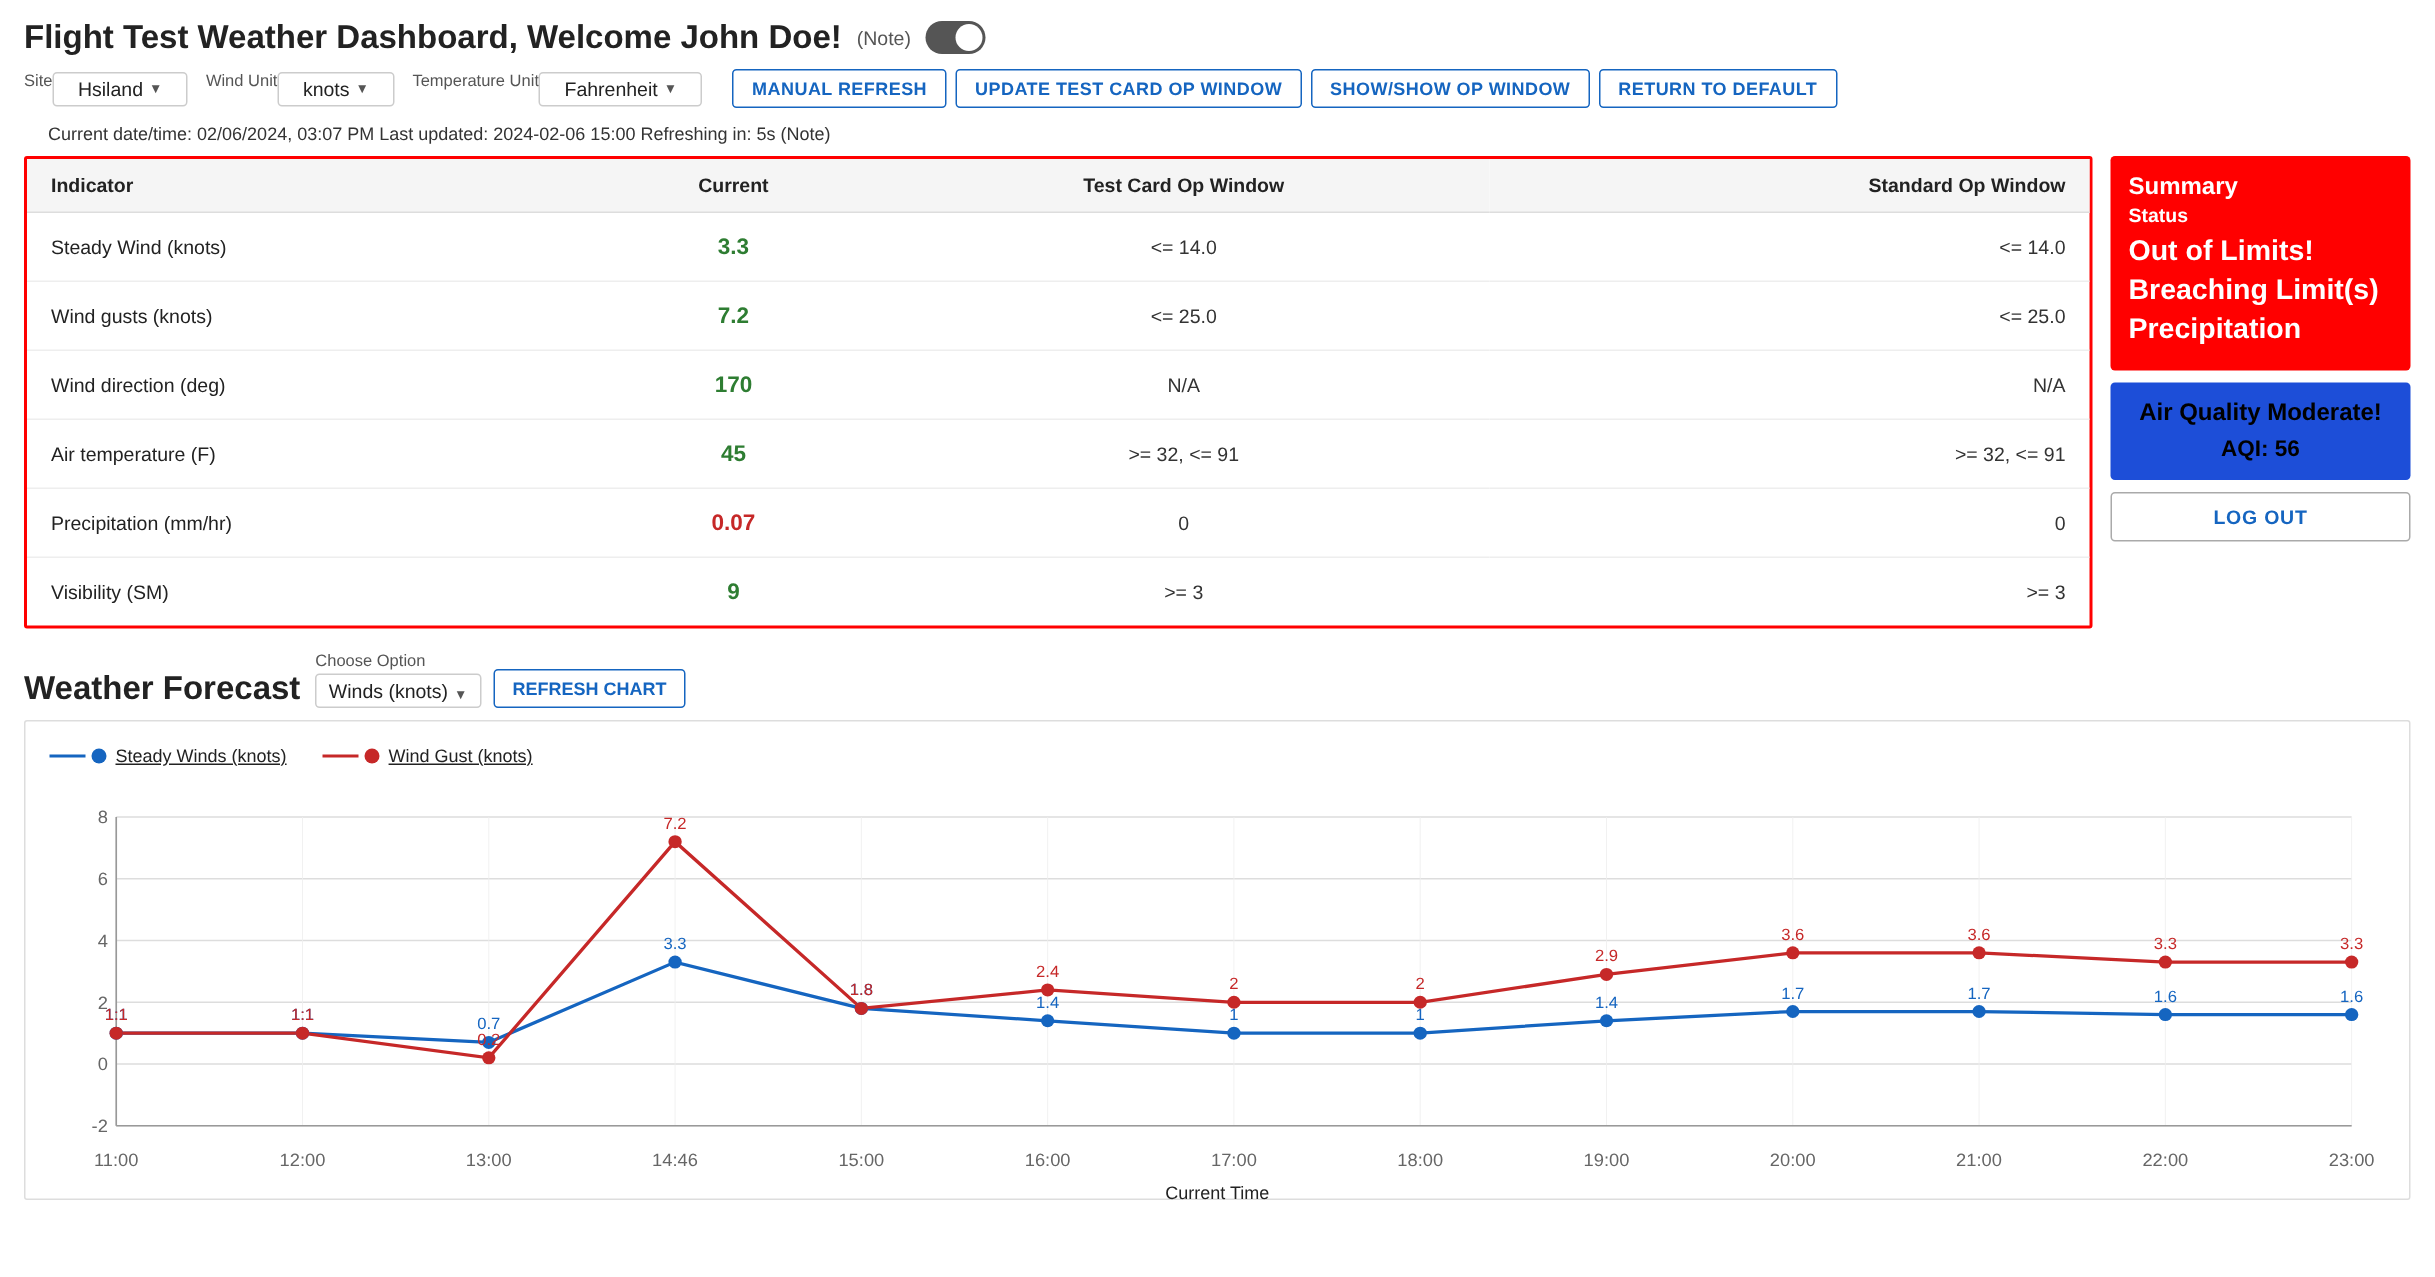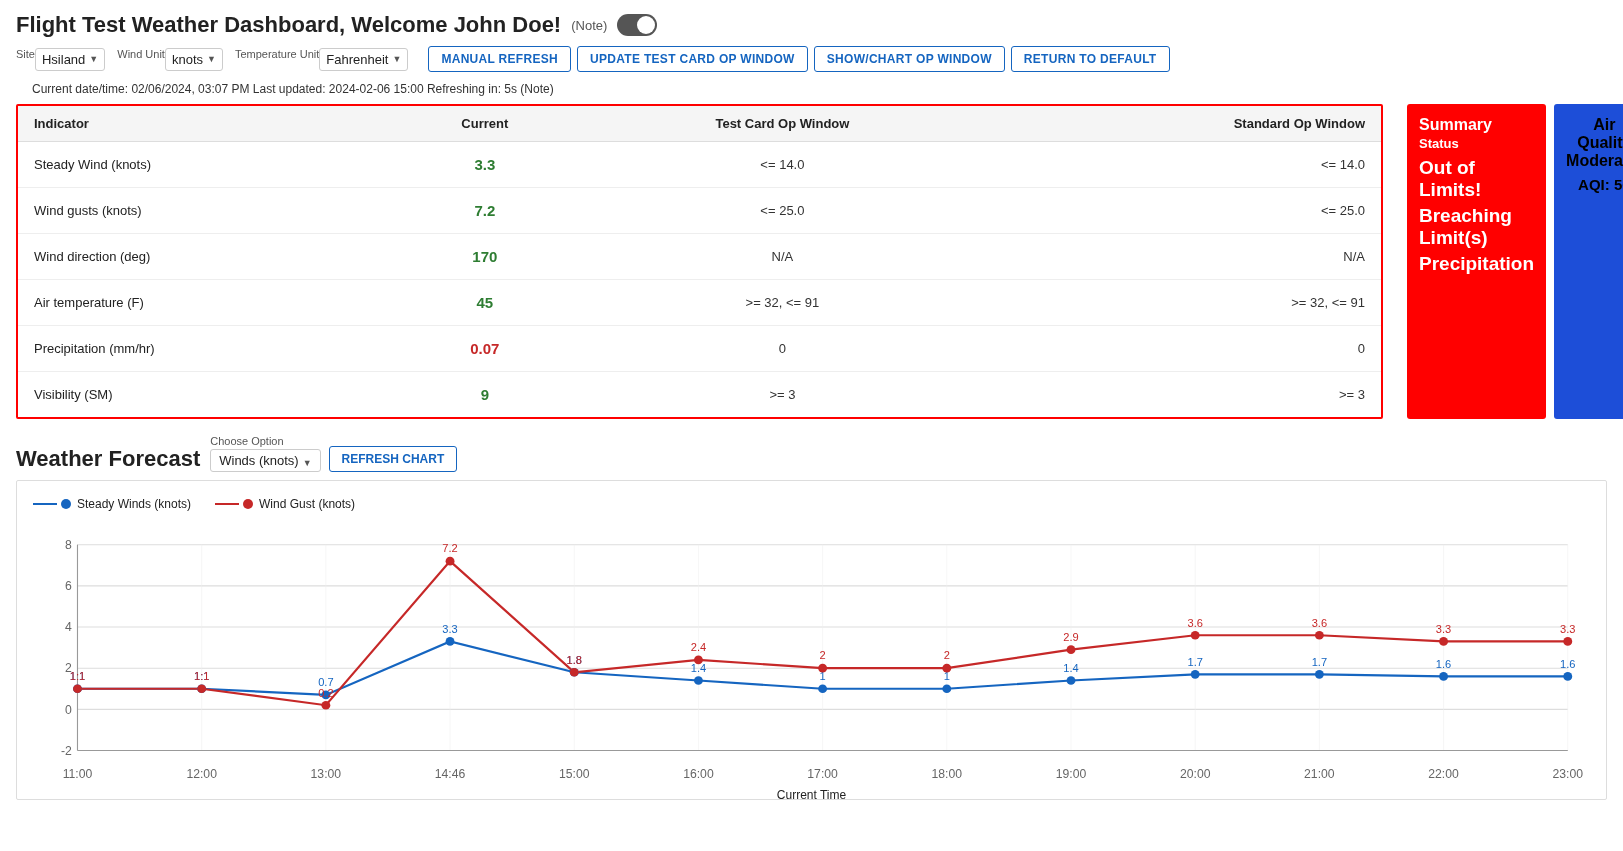--- a/index.html
+++ b/index.html
@@ -9,44 +9,44 @@
     .title-row { display: flex; align-items: center; gap: 10px; margin-bottom: 8px; }
     .title { font-size: 22px; font-weight: bold; }
     .note-tag { font-size: 13px; font-weight: normal; color: #555; }
     .toggle-wrap { display: flex; align-items: center; }
     .toggle-btn { width: 40px; height: 22px; background: #555; border-radius: 11px; position: relative; cursor: pointer; }
     .toggle-knob { width: 18px; height: 18px; background: #fff; border-radius: 50%; position: absolute; top: 2px; right: 2px; }
     
     .controls-row { display: flex; align-items: center; gap: 12px; margin-bottom: 6px; flex-wrap: wrap; }
     .control-group { display: flex; flex-direction: row; }
     .control-label { font-size: 11px; color: #555; margin-bottom: 2px; }
-    .control-select { display: flex; align-items: center; border: 1px solid #ccc; border-radius: 3px; padding: 3px 6px; background: #fff; cursor: pointer; font-size: 13px; gap: 4px; }
+    .control-select { display: flex; align-items: center; border: 1px solid #ccc; border-radius: 3px; padding: 3px 16px; background: #fff; cursor: pointer; font-size: 13px; gap: 4px; }
     .chevron { font-size: 9px; color: #555; }
     
     .action-buttons { display: flex; gap: 6px; margin-left: 8px; }
     .action-btn { border: 1px solid #1565c0; color: #1565c0; background: #fff; padding: 5px 12px; border-radius: 3px; font-size: 12px; font-weight: bold; cursor: pointer; letter-spacing: 0.3px; }
     
     .status-bar { font-size: 12px; color: #333; padding: 4px 16px 8px; }
     
-    .main-content { display: flex; padding: 0 16px; gap: 24px; }
+    .main-content { display: flex; padding: 0 16px; gap: 12px; }
     
     .data-table-wrap { flex: 1; border: 2.5px solid red; border-radius: 2px; }
     table { width: 100%; border-collapse: collapse; }
     table th { background: #f5f5f5; font-weight: bold; font-size: 13px; padding: 10px 16px; text-align: left; border-bottom: 1px solid #ddd; }
     table th.right { text-align: right; }
     table th.center { text-align: center; }
     table td { padding: 14px 16px; border-bottom: 1px solid #eee; font-size: 13px; }
     table td.current { text-align: center; font-weight: bold; font-size: 15px; }
     table td.green { color: #2e7d32; }
     table td.red { color: #c62828; }
     table td.limit { text-align: center; color: #333; }
     table td.limit-right { text-align: right; color: #333; }
     table tr:last-child td { border-bottom: none; }
     
-    .sidebar { width: 200px; display: flex; gap: 8px; }
+    .sidebar { width: 200px; display: flex; flex-direction: column; gap: 8px; }
     .summary-box { background: red; color: #fff; padding: 12px; border-radius: 3px; }
     .summary-box .sum-title { font-size: 16px; font-weight: bold; margin-bottom: 2px; }
     .summary-box .sum-status { font-size: 13px; font-weight: bold; margin-bottom: 6px; }
     .summary-box .sum-item { font-size: 19px; font-weight: bold; margin-bottom: 4px; }
     
     .aqi-box { background: #1d4ed8; color: #000; padding: 12px; border-radius: 3px; text-align: center; }
     .aqi-box .aqi-title { font-size: 16px; font-weight: bold; margin-bottom: 6px; }
     .aqi-box .aqi-value { font-size: 15px; font-weight: bold; }
     
     .logout-box { border: 1px solid #aaa; padding: 8px; border-radius: 3px; text-align: center; }
@@ -54,21 +54,21 @@
     
     .forecast-section { padding: 16px; }
     .forecast-header { display: flex; align-items: flex-end; gap: 10px; margin-bottom: 8px; }
     .forecast-title { font-size: 22px; font-weight: bold; }
     .forecast-controls { display: flex; align-items: flex-end; gap: 8px; }
     .choose-label { font-size: 11px; color: #555; margin-bottom: 2px; }
     .forecast-select { border: 1px solid #ccc; border-radius: 3px; padding: 3px 8px; font-size: 13px; cursor: pointer; display: flex; align-items: flex-end; gap: 4px; }
     .refresh-chart-btn { border: 1px solid #1565c0; color: #1565c0; background: #fff; padding: 5px 12px; border-radius: 3px; font-size: 12px; font-weight: bold; cursor: pointer; }
     
     .chart-area { border: 1px solid #ddd; border-radius: 2px; padding: 16px 16px 8px; position: relative; height: 320px; }
-    .chart-legend { display: flex; gap: 24px; margin-bottom: 12px; }
+    .chart-legend { display: flex; gap: 24px; margin-bottom: 12px; text-decoration: underline; }
     .legend-item { display: flex; align-items: center; gap: 6px; font-size: 12px; }
     .legend-dot-blue { width: 10px; height: 10px; background: #1565c0; border-radius: 50%; }
     .legend-dot-red { width: 10px; height: 10px; background: #c62828; border-radius: 50%; }
     .legend-line-blue { width: 24px; height: 2px; background: #1565c0; }
     .legend-line-red { width: 24px; height: 2px; background: #c62828; }
     
     svg.chart { width: 100%; height: 260px; }
   </style>
 </head>
 <body>
@@ -102,21 +102,21 @@
     <div class="control-group">
       <span class="control-label">Temperature Unit</span>
       <div class="control-select">
         <span>Fahrenheit</span>
         <span class="chevron">▼</span>
       </div>
     </div>
     <div class="action-buttons">
       <button class="action-btn">MANUAL REFRESH</button>
       <button class="action-btn">UPDATE TEST CARD OP WINDOW</button>
-      <button class="action-btn">SHOW/CHART OP WINDOW</button>
+      <button class="action-btn">SHOW/SHOW OP WINDOW</button>
       <button class="action-btn">RETURN TO DEFAULT</button>
     </div>
   </div>
 
   <div class="status-bar">Current date/time: 02/06/2024, 03:07 PM  Last updated: 2024-02-06 15:00  Refreshing in: 5s  (Note)</div>
 </div>
 
 <div class="main-content">
   <div class="data-table-wrap">
     <table>

